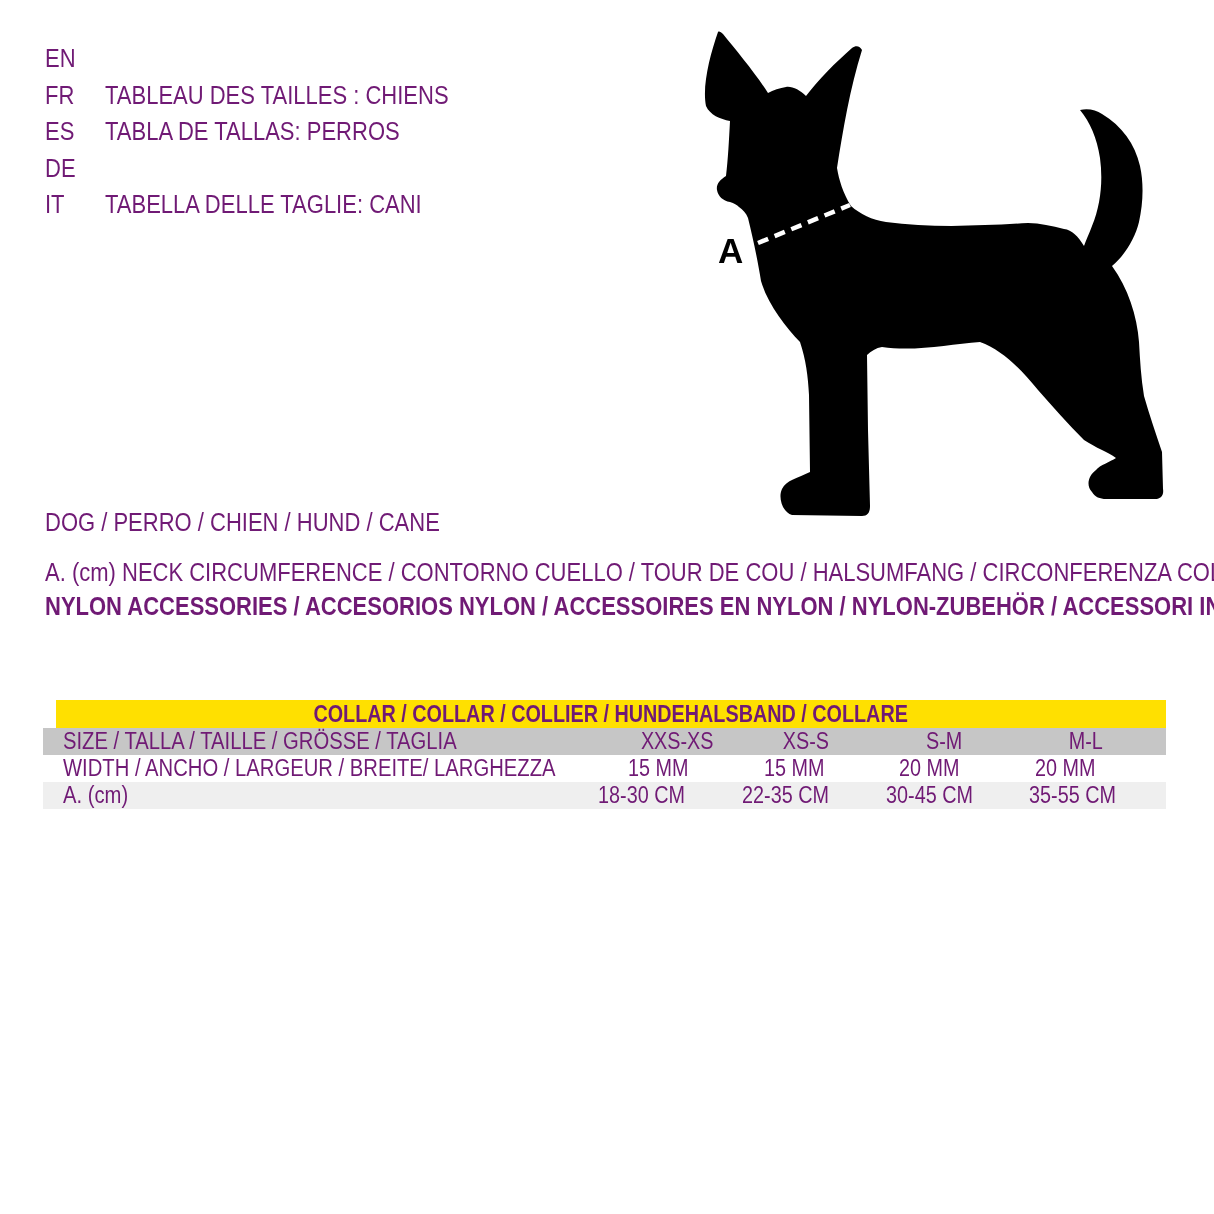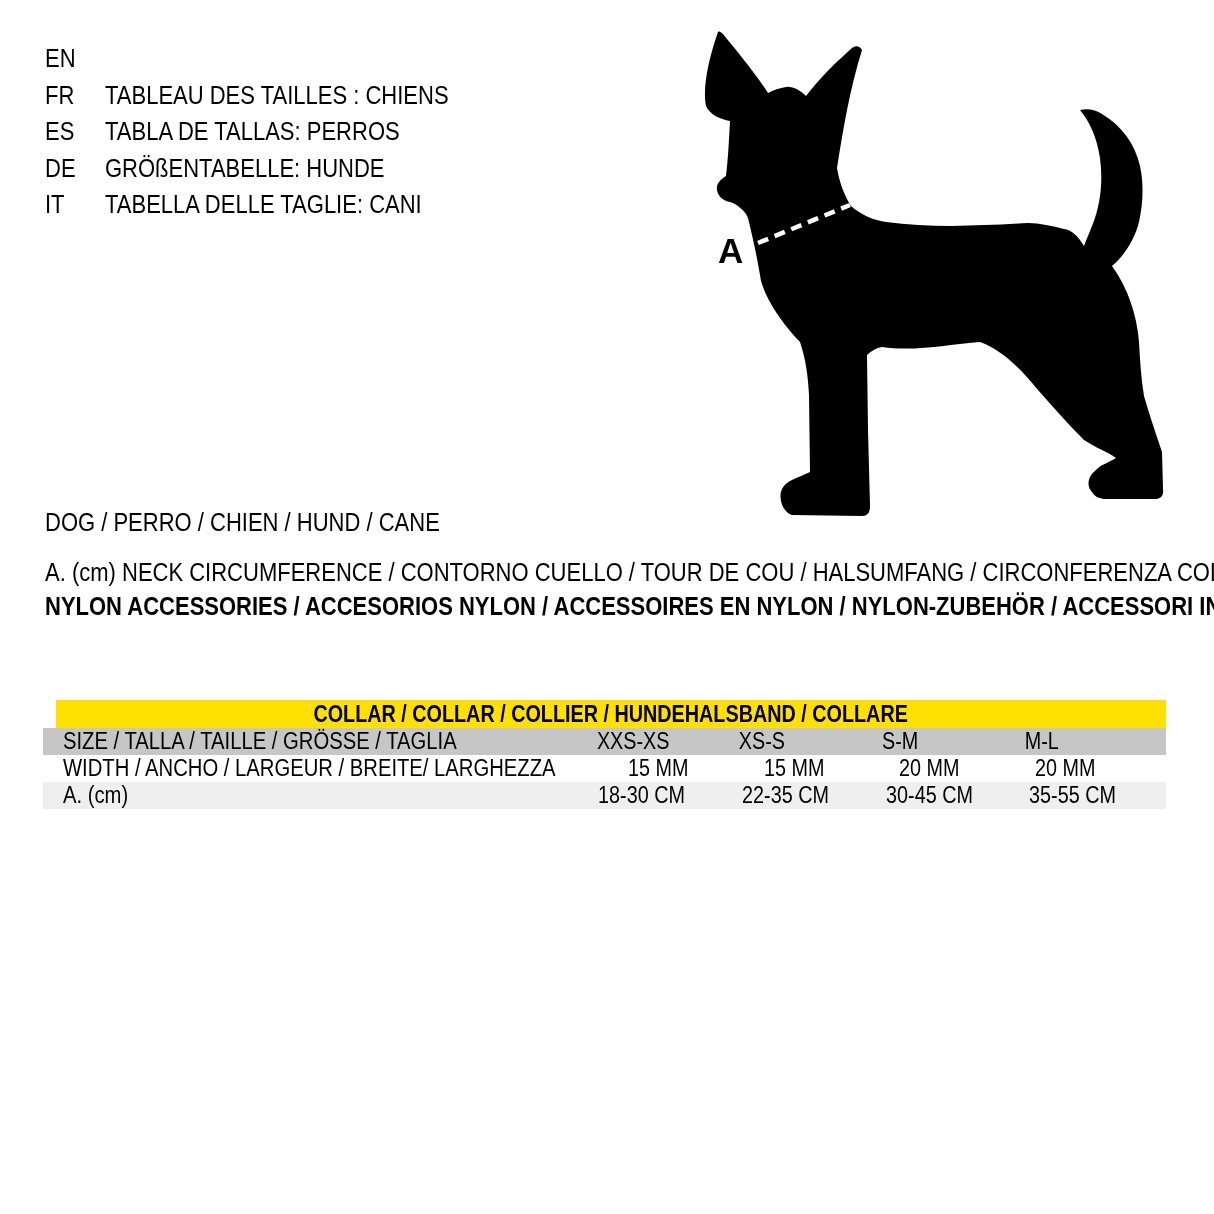--- a/index.html
+++ b/index.html
@@ -1,21 +1,21 @@
 <!DOCTYPE html>
 <html><head>
 <meta charset="utf-8">
 <style>
   html,body{margin:0;padding:0;background:#ffffff;}
   #canvas{
     position:relative;
     width:1214px;height:1214px;
     background:#ffffff;
     font-family:"Liberation Sans","DejaVu Sans",sans-serif;
-    color:#000000;
+    color:#701a75;
     overflow:hidden;
   }
   .cond{display:inline-block;transform:scaleX(0.88);transform-origin:0 50%;white-space:nowrap;}
   .cond-c{display:inline-block;transform:scaleX(0.86);transform-origin:50% 50%;white-space:nowrap;}
 
   
   .lang-list{position:absolute;left:45px;top:40px;font-size:25px;line-height:36.5px;}
   .lang-row{display:flex;}
   .lang-code{width:60px;flex:0 0 60px;}
 
@@ -31,21 +31,21 @@
 
   
   .size-table{position:absolute;left:43px;top:700px;width:1123px;font-size:23px;}
   .st-header{
     height:28px;background:#FFE000;
     display:flex;align-items:center;justify-content:center;
     font-weight:700;
     margin-left:13px;
   }
   .st-row{display:flex;height:27px;align-items:center;}
-  .st-row.r0{background:#C6C6C6;}
+  .st-row.r0{background:#C6C6C6;gap:44px;}
   .st-row.r1{background:#FFFFFF;}
   .st-row.r2{background:#EFEFEF;}
   .st-label{flex:0 0 548px;padding-left:20px;box-sizing:border-box;}
   .st-cell{flex:1 1 0;}
 </style>
 </head>
 <body>
 
 <div id="canvas">
 
@@ -56,21 +56,20 @@
     <div class="lang-row">
       <span class="lang-code"><span class="cond">FR</span></span>
       <span class="lang-title"><span class="cond">TABLEAU DES TAILLES : CHIENS</span></span>
     </div>
     <div class="lang-row">
       <span class="lang-code"><span class="cond">ES</span></span>
       <span class="lang-title"><span class="cond">TABLA DE TALLAS: PERROS</span></span>
     </div>
     <div class="lang-row">
       <span class="lang-code"><span class="cond">DE</span></span>
-      <span class="lang-title"><span class="cond">GRÖßENTABELLE: HUNDE</span></span>
     </div>
     <div class="lang-row">
       <span class="lang-code"><span class="cond">IT</span></span>
       <span class="lang-title"><span class="cond">TABELLA DELLE TAGLIE: CANI</span></span>
     </div>
   </div>
 
   <div class="dog-figure">
     <svg width="574" height="540" viewBox="0 0 574 540">
       <path fill="#000000" d="M78,32

